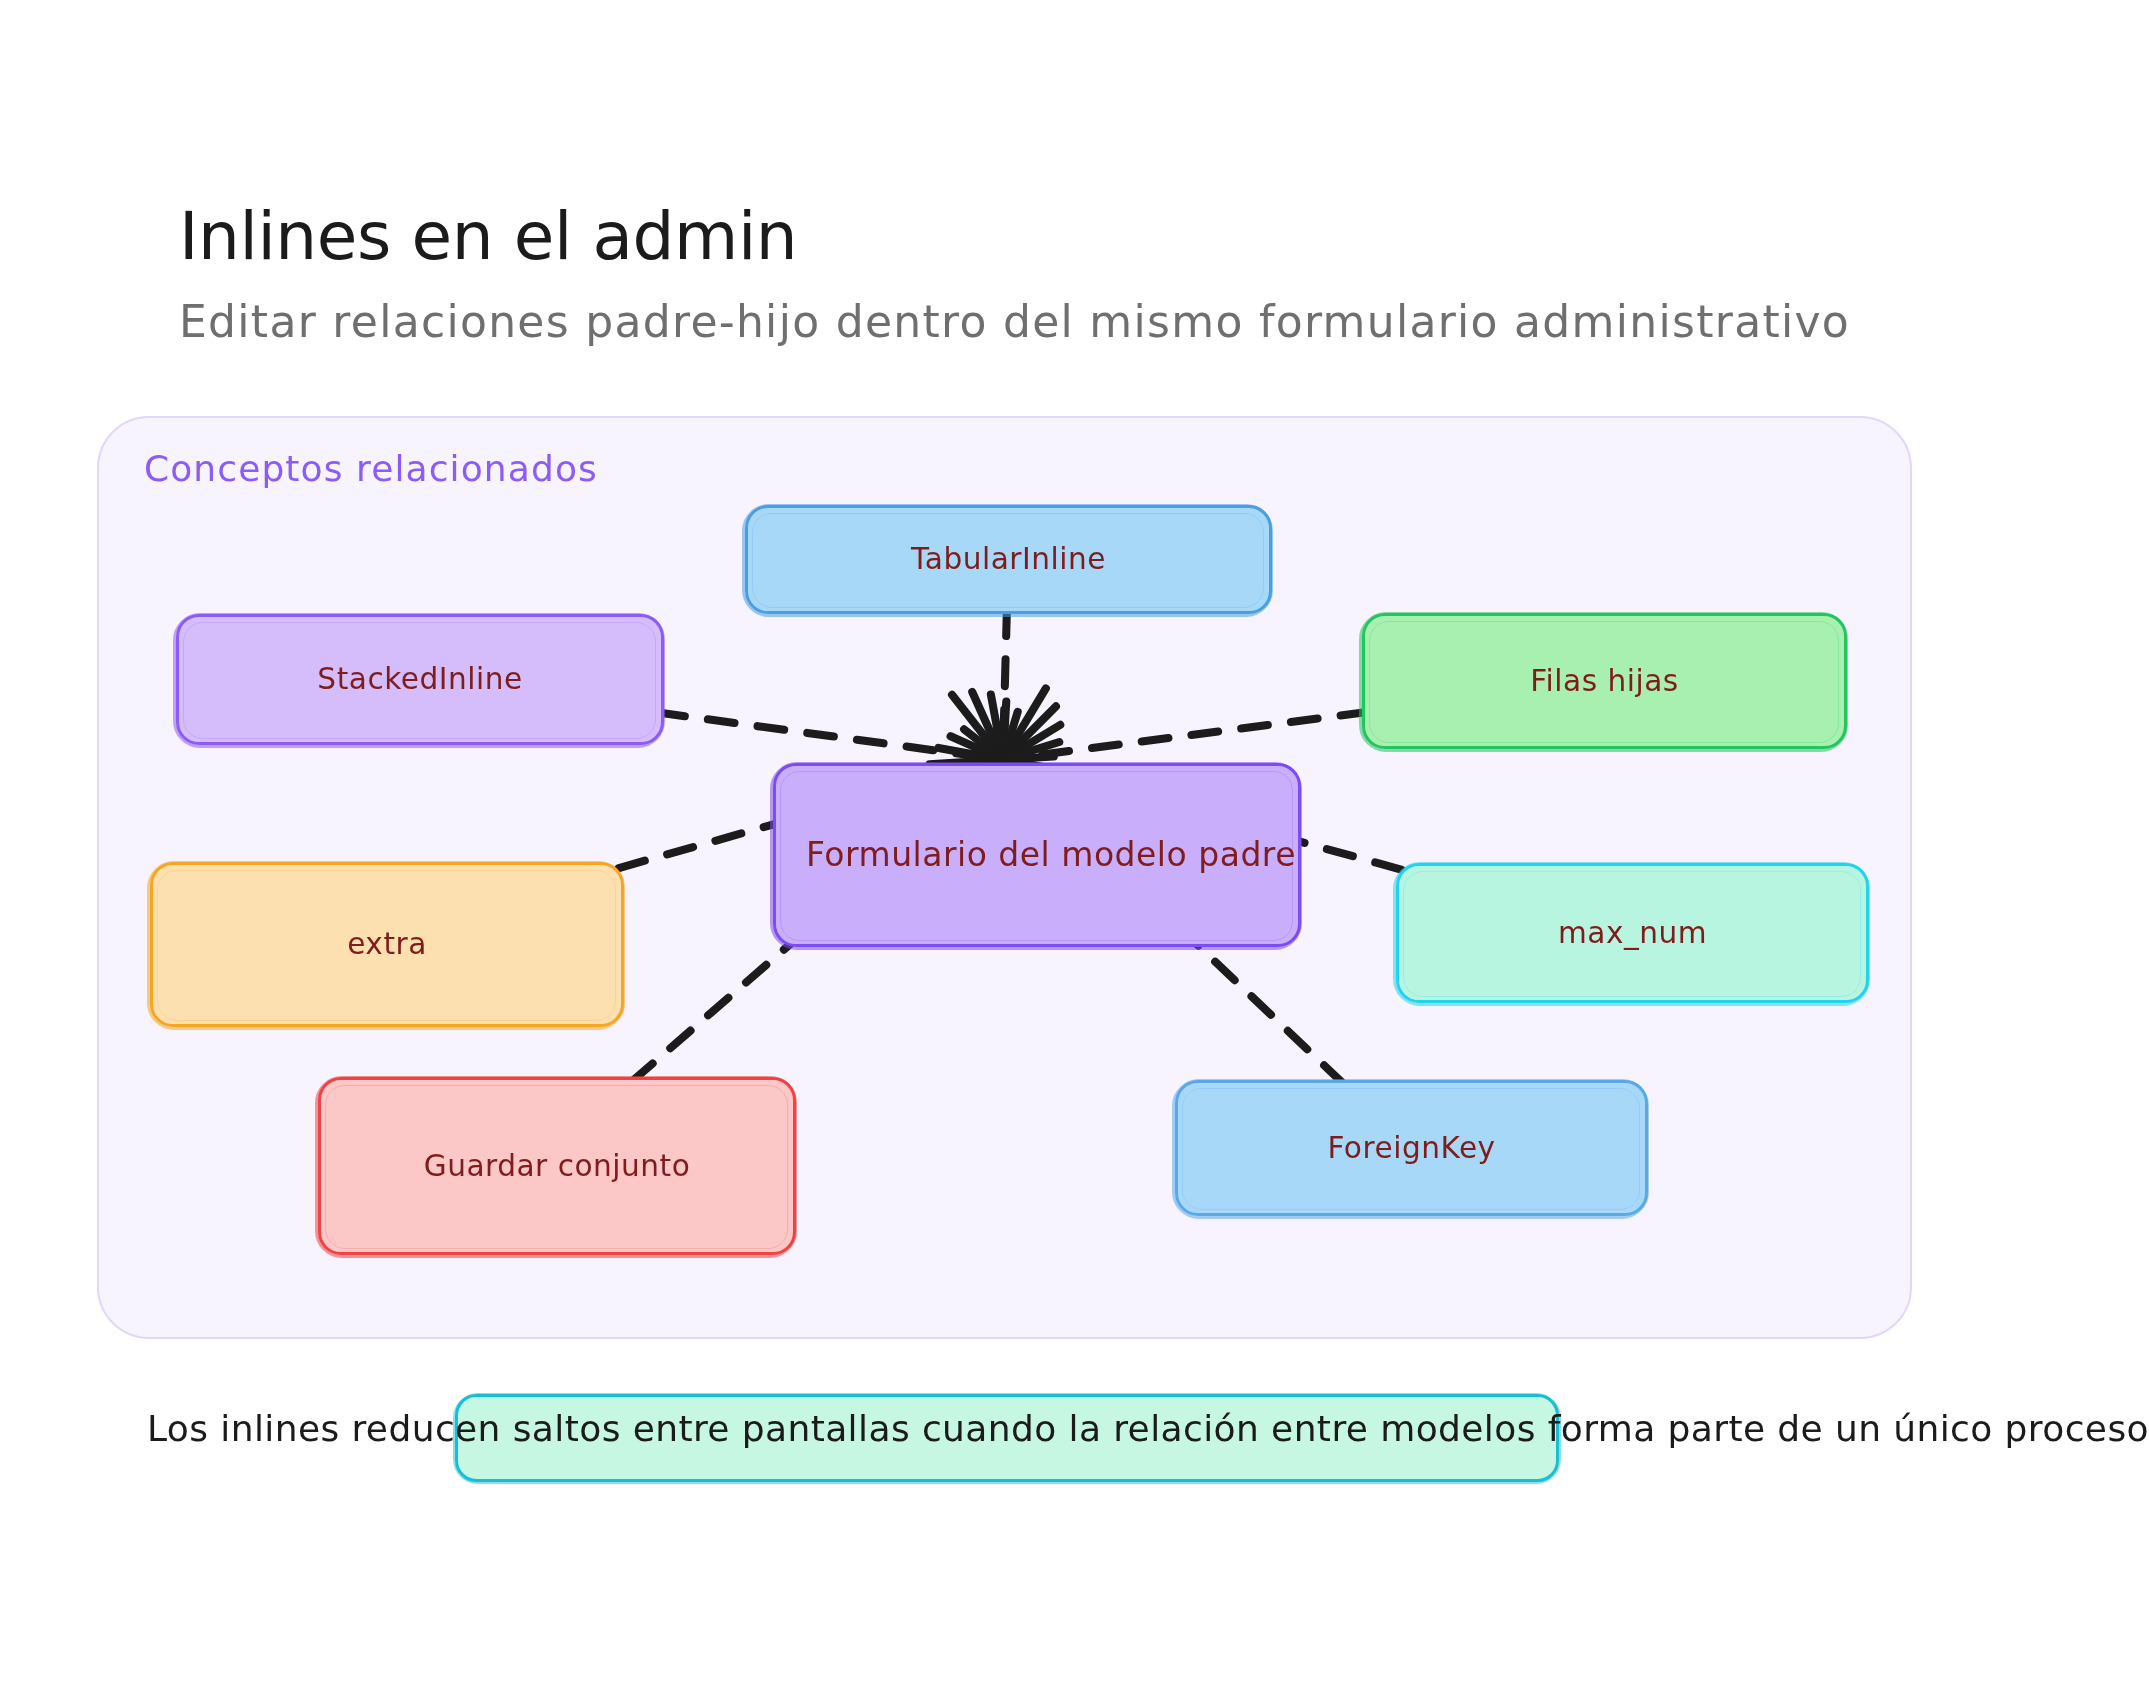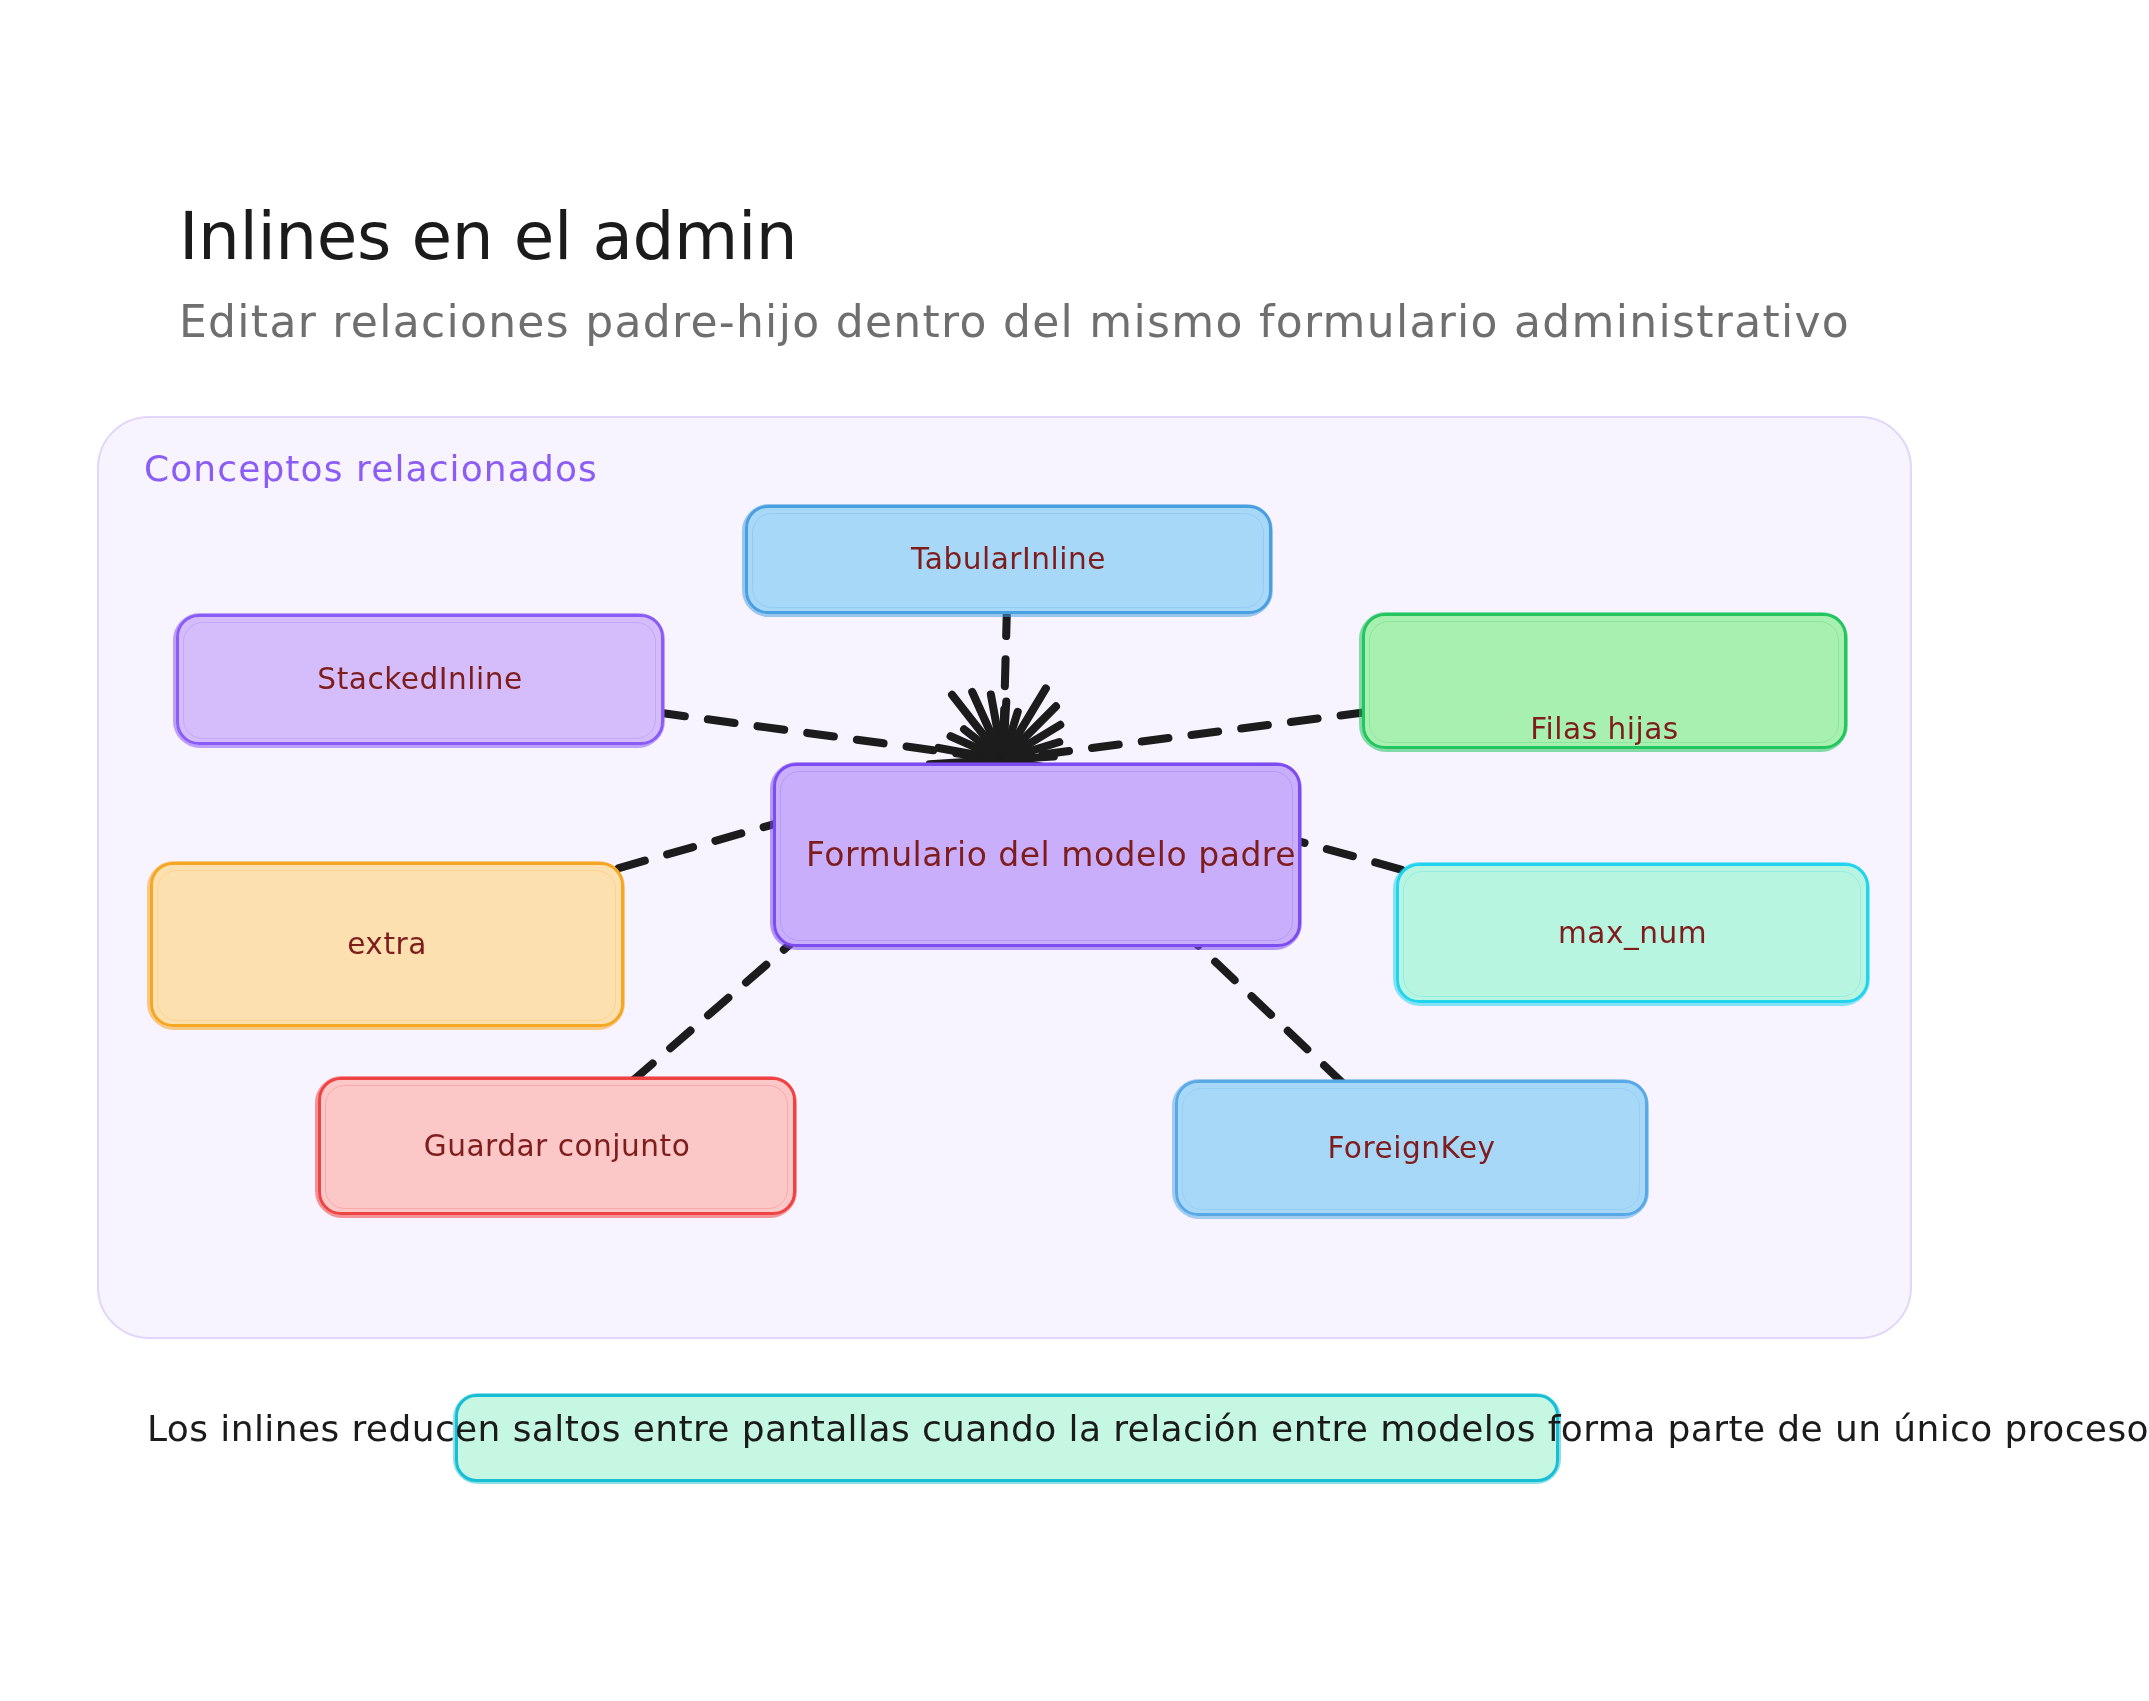--- a/index.html
+++ b/index.html
@@ -215,33 +215,33 @@
     </g>
   </svg>
 
 <div id="node-container">
     <div class="node" id="node-tabular-inline" style="left: 745px; top: 505px; width: 527px; height: 109px; background: rgb(168, 216, 248); color: rgb(74, 159, 224); border: 3.6px solid rgb(74, 159, 224);">
       <span class="node-label">TabularInline</span>
     </div>
     <div class="node" id="node-stacked-inline" style="left: 176px; top: 614px; width: 488px; height: 131px; background: rgb(212, 189, 250); color: rgb(139, 92, 246); border: 3.6px solid rgb(139, 92, 246);">
       <span class="node-label">StackedInline</span>
     </div>
-    <div class="node" id="node-filas-hijas" style="left: 1362px; top: 613px; width: 485px; height: 136px; background: rgb(168, 240, 176); color: rgb(34, 197, 94); border: 3.6px solid rgb(34, 197, 94); align-items: flex-end;">
+    <div class="node" id="node-filas-hijas" style="left: 1362px; top: 613px; width: 485px; height: 136px; background: rgb(168, 240, 176); color: rgb(34, 197, 94); border: 3.6px solid rgb(34, 197, 94);">
       <span class="node-label">Filas hijas</span>
     </div>
     <div class="node" id="node-central" style="left: 773px; top: 763px; width: 528px; height: 184px; background: rgb(201, 174, 252); color: rgb(124, 77, 240); border: 3.6px solid rgb(124, 77, 240); padding-left: 28px;">
       <span class="node-label">Formulario del modelo padre</span>
     </div>
     <div class="node" id="node-extra" style="left: 150px; top: 862px; width: 474px; height: 165px; background: rgb(253, 224, 176); color: rgb(245, 166, 35); border: 3.6px solid rgb(245, 166, 35);">
       <span class="node-label">extra</span>
     </div>
     <div class="node" id="node-max-num" style="left: 1396px; top: 863px; width: 473px; height: 140px; background: rgb(184, 245, 224); color: rgb(34, 211, 238); border: 3.6px solid rgb(34, 211, 238);">
       <span class="node-label">max_num</span>
     </div>
-    <div class="node" id="node-guardar-conjunto" style="left: 318px; top: 1077px; width: 478px; height: 138px; background: rgb(252, 199, 199); color: rgb(239, 68, 68); border: 3.6px solid rgb(239, 68, 68);">
+    <div class="node" id="node-guardar-conjunto" style="left: 318px; top: 1077px; width: 478px; height: 178px; background: rgb(252, 199, 199); color: rgb(239, 68, 68); border: 3.6px solid rgb(239, 68, 68);">
       <span class="node-label">Guardar conjunto</span>
     </div>
     <div class="node" id="node-foreign-key" style="left: 1175px; top: 1080px; width: 473px; height: 136px; background: rgb(168, 216, 248); color: rgb(90, 169, 230); border: 3.6px solid rgb(90, 169, 230);">
       <span class="node-label">ForeignKey</span>
     </div>
   </div>
 
 <div id="footer-highlight"></div>
 <div id="footer-caption">
   <span id="caption-text">Los inlines reducen saltos entre pantallas cuando la relación entre modelos forma parte de un único proceso</span>

